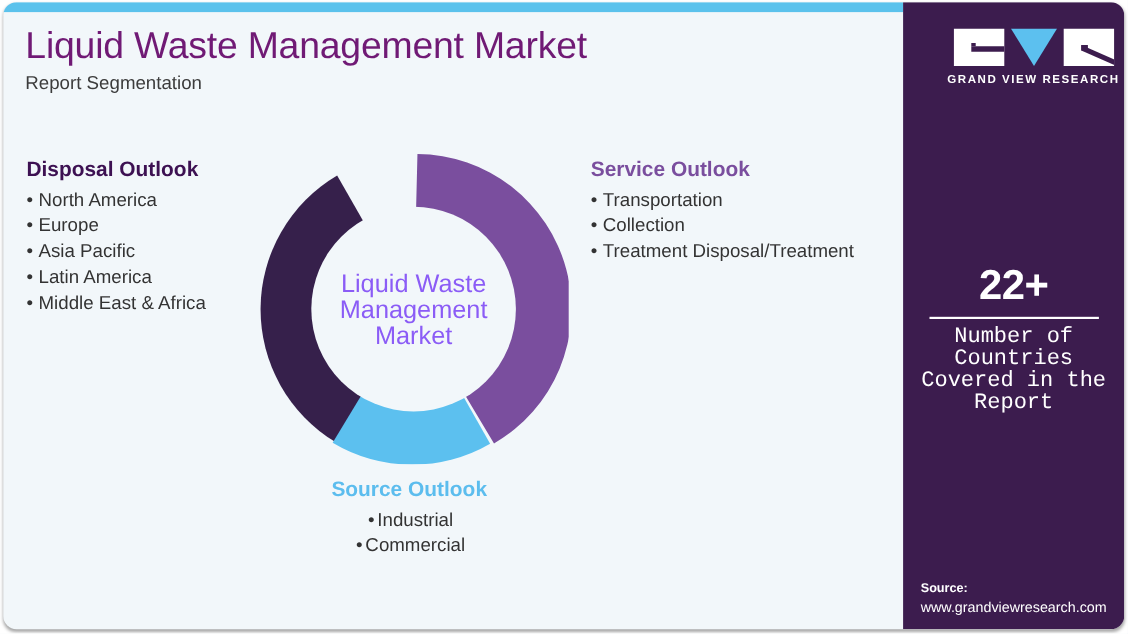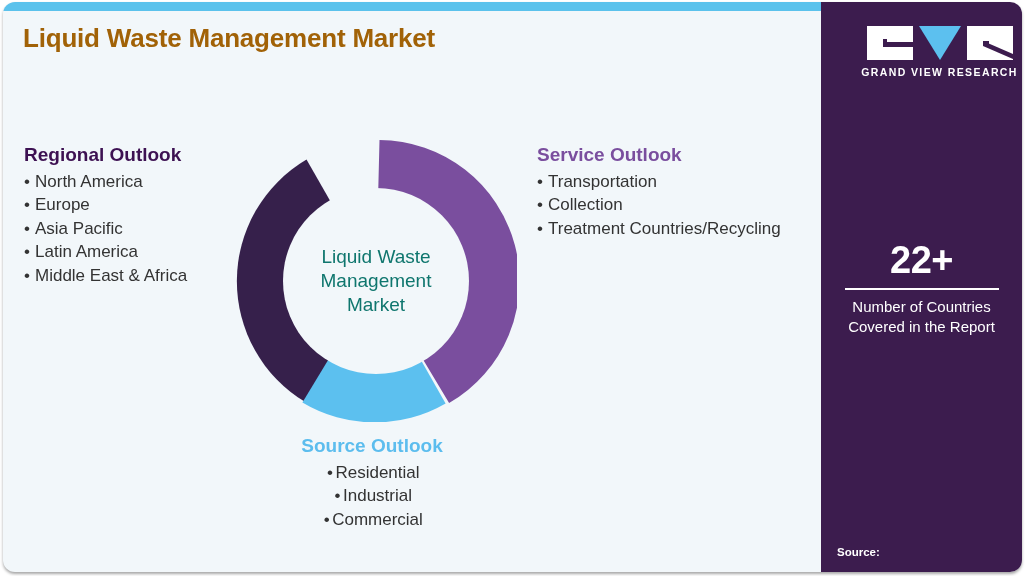--- a/index.html
+++ b/index.html
@@ -46,23 +46,23 @@
 
   
   .header {
     position: absolute;
     left: 20px;
     top: 22px;
     width: 700px;
   }
   .main-title {
     margin: 0;
-    font-size: 26px;
-    font-weight: bold;
-    color: #a16207;
+    font-size: 34px;
+    font-weight: normal;
+    color: #701a75;
     letter-spacing: -0.2px;
     line-height: 1.1;
   }
   .subtitle {
     margin: 6px 0 0 0;
     font-size: 17px;
     color: #3c3c3c;
     font-weight: normal;
     line-height: 1.1;
   }
@@ -134,22 +134,22 @@
     top: 0;
     width: 282px;
     height: 282px;
     display: flex;
     flex-direction: column;
     align-items: center;
     justify-content: center;
     pointer-events: none;
   }
   .donut-center span {
-    font-size: 19px;
-    color: #0f766e;
+    font-size: 23px;
+    color: #8b5cf6;
     line-height: 24px;
     text-align: center;
   }
 
   
   .sidebar {
     position: absolute;
     right: 0;
     top: 0;
     width: 201px;
@@ -193,23 +193,24 @@
     letter-spacing: -0.5px;
   }
   .stat-divider {
     width: 154px;
     height: 2px;
     background: #ffffff;
     margin: 6px auto 7px auto;
   }
   .stat-caption {
     display: block;
-    font-size: 15px;
+    font-size: 20px;
     color: #ffffff;
     line-height: 20px;
+    font-family: Liberation Mono, monospace;
   }
 
   .source {
     position: absolute;
     left: 16px;
     bottom: 12px;
     width: 185px;
     color: #ffffff;
   }
   .source-label {
@@ -227,39 +228,40 @@
 </head>
 <body>
 
 <div id="infographic">
   <div class="card">
 
     <div class="top-accent"></div>
 
     <div class="header">
       <h1 class="main-title">Liquid Waste Management Market</h1>
+      <p class="subtitle">Report Segmentation</p>
     </div>
 
     <div class="block-regional">
-      <div class="outlook-head">Regional Outlook</div>
+      <div class="outlook-head">Disposal Outlook</div>
       <ul class="outlook-list">
         <li><span class="bullet">•</span><span>North America</span></li>
         <li><span class="bullet">•</span><span>Europe</span></li>
         <li><span class="bullet">•</span><span>Asia Pacific</span></li>
         <li><span class="bullet">•</span><span>Latin America</span></li>
         <li><span class="bullet">•</span><span>Middle East &amp; Africa</span></li>
       </ul>
     </div>
 
     <div class="block-service">
       <div class="outlook-head">Service Outlook</div>
       <ul class="outlook-list">
         <li><span class="bullet">•</span><span>Transportation</span></li>
         <li><span class="bullet">•</span><span>Collection</span></li>
-        <li><span class="bullet">•</span><span>Treatment Countries/Recycling</span></li>
+        <li><span class="bullet">•</span><span>Treatment Disposal/Treatment</span></li>
       </ul>
     </div>
 
     <div class="donut-wrap">
       <svg width="282" height="282" viewBox="0 0 282 282">
 
         <path d="M 141 141 L 71.5 19.6 A 141 141 0 0 0 70.3 262.1 Z" fill="#36204b"></path>
 
         <path d="M 141 141 L 144.5 0.04 A 141 141 0 0 1 214.1 263.1 Z" fill="#7a4e9e"></path>
 
@@ -270,21 +272,20 @@
       <div class="donut-center">
         <span>Liquid Waste</span>
         <span>Management</span>
         <span>Market</span>
       </div>
     </div>
 
     <div class="block-source">
       <div class="outlook-head">Source Outlook</div>
       <ul class="outlook-list">
-        <li><span class="bullet">•</span><span>Residential</span></li>
         <li><span class="bullet">•</span><span>Industrial</span></li>
         <li><span class="bullet">•</span><span>Commercial</span></li>
       </ul>
     </div>
 
     <div class="sidebar">
 
       <div class="logo">
         <svg class="logo-mark" width="146" height="34" viewBox="0 0 146 34">
 
@@ -303,18 +304,19 @@
 
       <div class="stat">
         <span class="stat-number">22+</span>
         <div class="stat-divider"></div>
         <span class="stat-caption">Number of Countries</span>
         <span class="stat-caption">Covered in the Report</span>
       </div>
 
       <div class="source">
         <span class="source-label">Source:</span>
+        <span class="source-url">www.grandviewresearch.com</span>
       </div>
 
     </div>
 
   </div>
 </div>
 
 </body></html>

